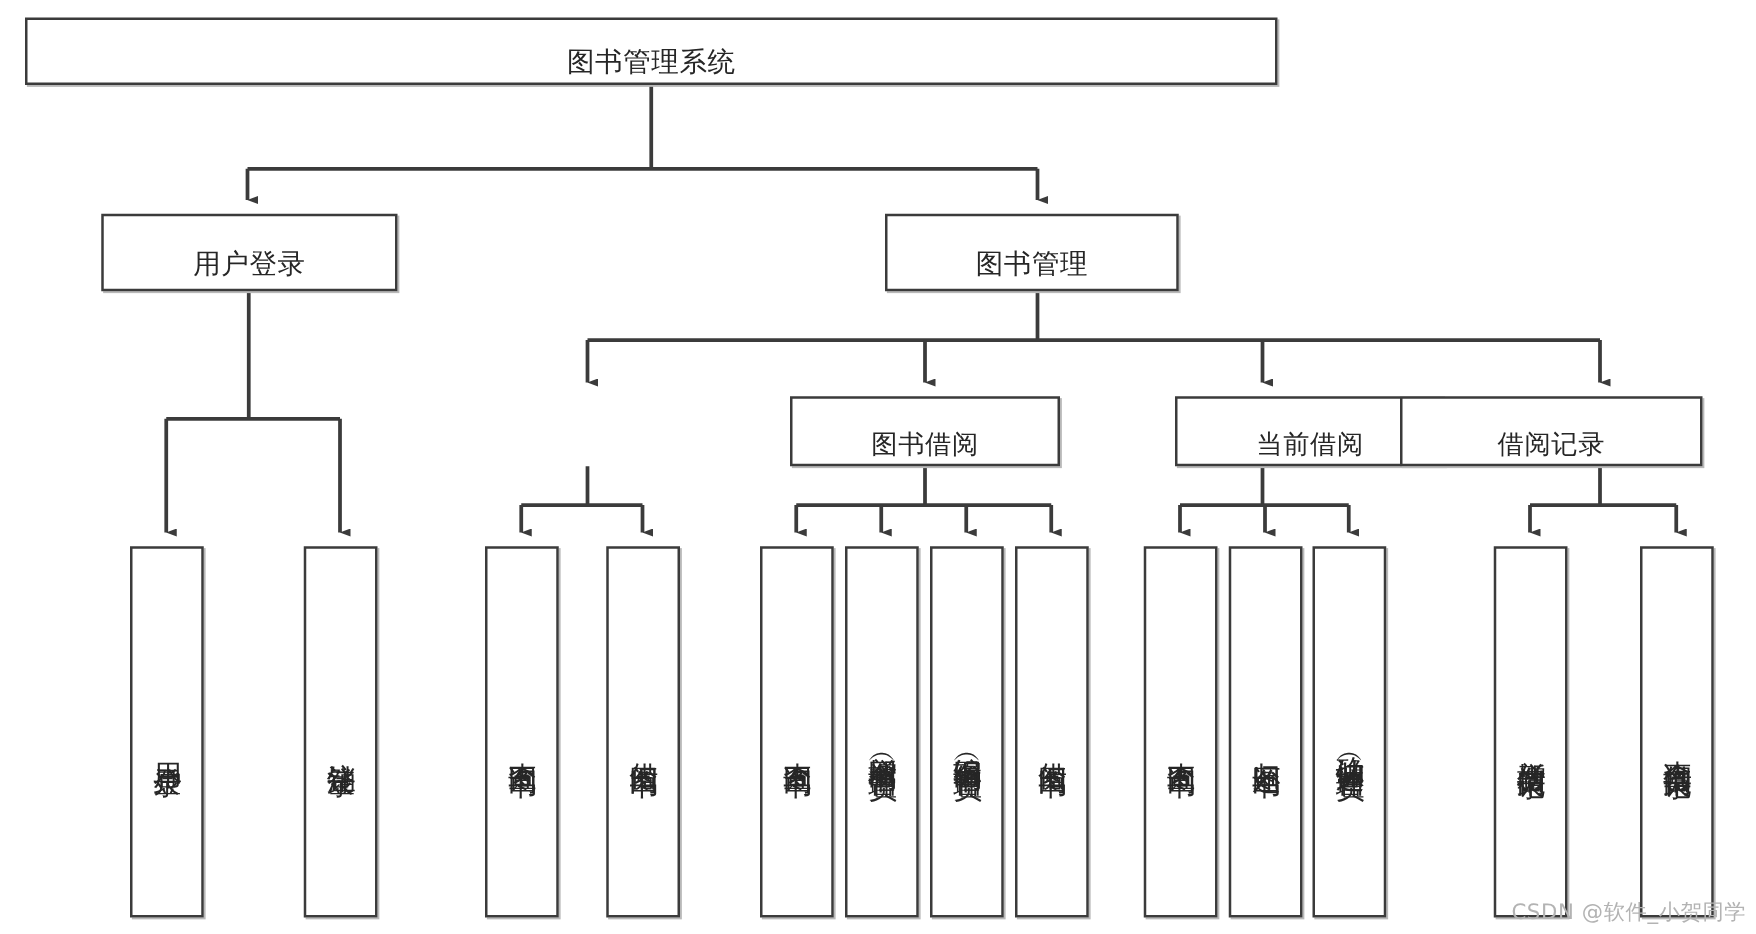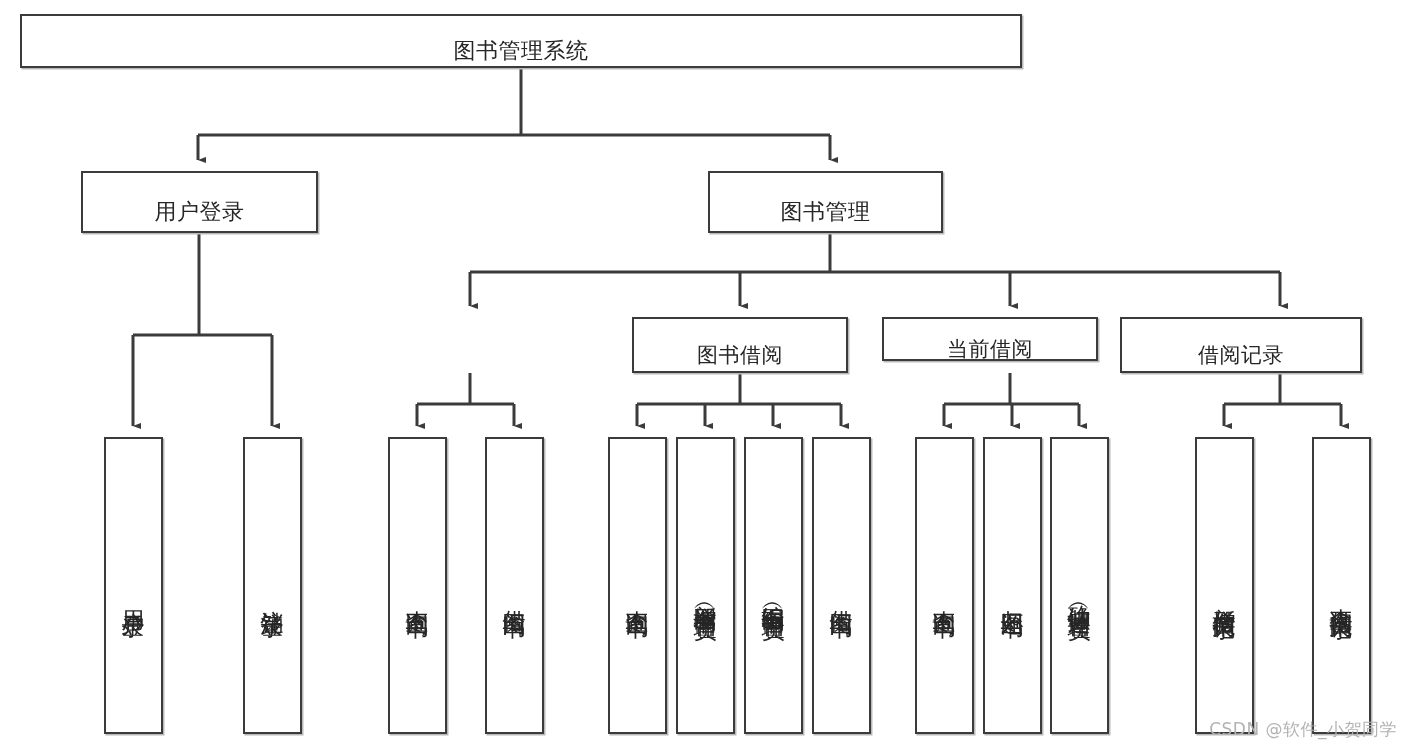--- a/index.html
+++ b/index.html
@@ -130,21 +130,21 @@
   <div class="node-box level2" style="left:81px; top:171px; width:237px; height:62px;">
     <span class="node-label">用户登录</span>
   </div>
   <div class="node-box level2" style="left:708px; top:171px; width:235px; height:62px;">
     <span class="node-label">图书管理</span>
   </div>
 
   <div class="node-box level3" style="left:632px; top:317px; width:216px; height:56px;">
     <span class="node-label">图书借阅</span>
   </div>
-  <div class="node-box level3" style="left:882px; top:317px; width:216px; height:44px;">
+  <div class="node-box level3" style="left:940px; top:317px; width:216px; height:56px;">
     <span class="node-label">当前借阅</span>
   </div>
   <div class="node-box level3" style="left:1120px; top:317px; width:242px; height:56px;">
     <span class="node-label">借阅记录</span>
   </div>
 
   <div class="node-box vertical" style="left:104px; top:437px; width:59px; height:297px;">
     <span class="node-label">用户登录</span>
   </div>
   <div class="node-box vertical" style="left:243px; top:437px; width:59px; height:297px;">

